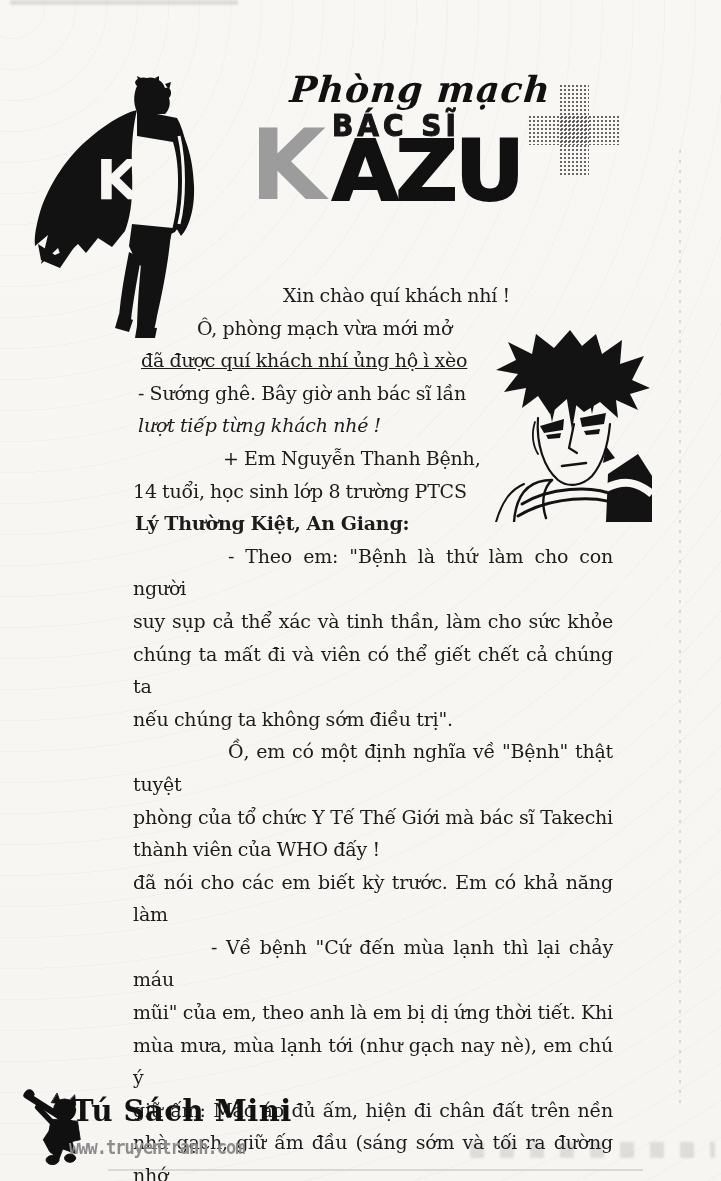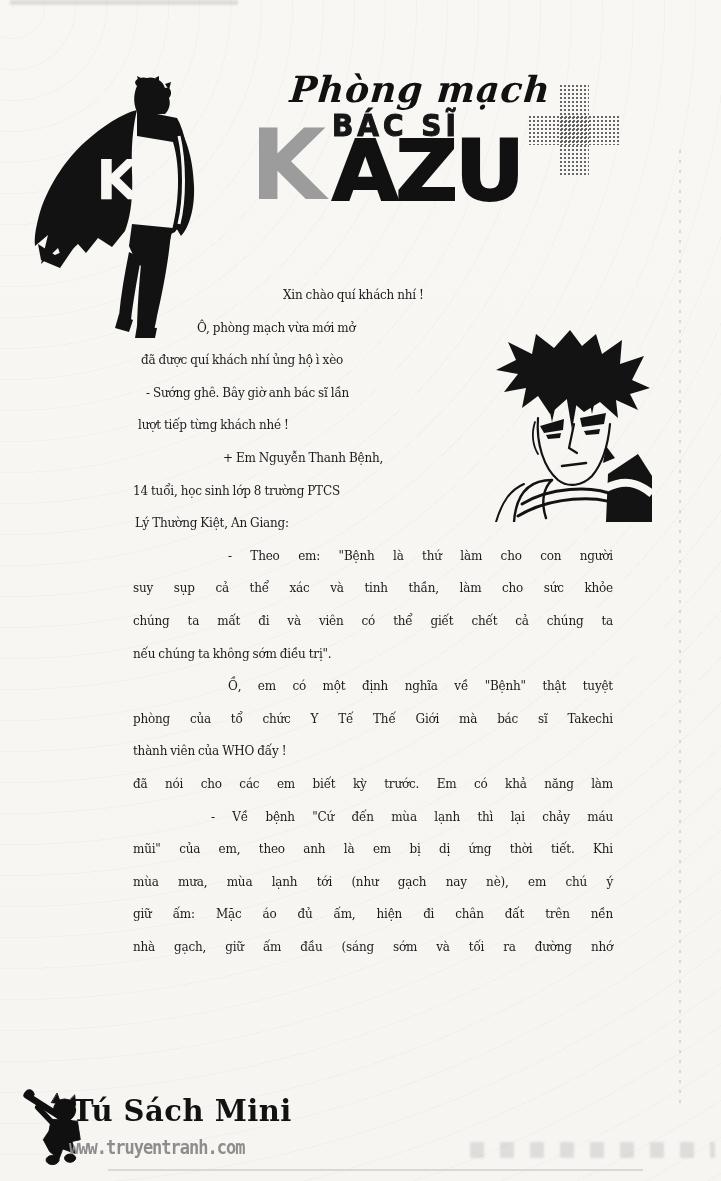--- a/index.html
+++ b/index.html
@@ -35,21 +35,21 @@
     -webkit-text-stroke:2px #111;z-index:2;transform:scaleY(0.97);}
   .cross{left:528px;top:84px;width:92px;height:92px;}
   .cross div{position:absolute;
     background-image:radial-gradient(circle,#4d4d4d 0.9px, rgba(0,0,0,0) 1.35px);
     background-size:4px 4px;opacity:.85;}
   .cross .v{left:31px;top:0;width:30px;height:92px;}
   .cross .h{left:0;top:31px;width:92px;height:30px;}
   .portrait-svg{left:488px;top:326px;width:164px;height:196px;}
   
   .body-text{left:133px;top:279px;width:482px;}
-  .bline{font-size:12px;line-height:32.6px;width:480px;color:#1c1c1c;
+  .bline{font-size:19px;line-height:32.6px;width:480px;color:#1c1c1c;
     letter-spacing:-0.2px;word-spacing:-0.5px;}
   .bline.narrow{width:338px;}
   .bline.just{text-align:justify;text-align-last:justify;}
   .bline:not(.just){white-space:nowrap;}
   
   .mascot-svg{left:22px;top:1080px;width:74px;height:86px;}
   .brand{left:72px;top:1096px;font-family:"DejaVu Serif","Liberation Serif",serif;
     font-weight:bold;font-size:29px;line-height:1.1;color:#121212;letter-spacing:0.5px;}
   .url{left:69px;top:1138px;font-family:"DejaVu Sans Mono","Liberation Mono",monospace;
     font-weight:bold;font-size:17px;line-height:1.1;color:#8d8d8d;letter-spacing:-1px;
@@ -116,26 +116,26 @@
       <path d="M34,178 C60,162 104,158 128,170" stroke-width="3"></path>
       <path d="M30,190 C60,172 110,166 138,182" stroke-width="3"></path>
       <path d="M8,196 C14,176 22,164 36,158" stroke-width="2"></path>
     </g>
     <path d="M118,162 C136,153 150,156 164,168" stroke="#f8f7f4" stroke-width="8" fill="none"></path>
   </svg>
 
   <div class="abs body-text">
       <div class="bline narrow" style="text-indent: 150px;">Xin chào quí khách nhí !</div>
       <div class="bline narrow" style="text-indent: 64px;">Ô, phòng mạch vừa mới mở</div>
-      <div class="bline narrow" style="text-indent: 8px;">đã được quí khách nhí ủng hộ ì xèo</div>
-      <div class="bline narrow" style="text-indent: 5px; margin-left: 8px;">- Sướng ghê. Bây giờ anh bác sĩ lần</div>
-      <div class="bline narrow" style="text-indent: 5px;">lượt tiếp từng khách nhé !</div>
+      <div class="bline narrow" style="text-indent: 8px; text-decoration: underline;">đã được quí khách nhí ủng hộ ì xèo</div>
+      <div class="bline narrow" style="text-indent: 5px;">- Sướng ghê. Bây giờ anh bác sĩ lần</div>
+      <div class="bline narrow" style="text-indent: 5px; font-style: italic;">lượt tiếp từng khách nhé !</div>
       <div class="bline narrow" style="text-indent: 90px;">+ Em Nguyễn Thanh Bệnh,</div>
       <div class="bline narrow">14 tuổi, học sinh lớp 8 trường PTCS</div>
-      <div class="bline narrow" style="text-indent: 2px;">Lý Thường Kiệt, An Giang:</div>
+      <div class="bline narrow" style="text-indent: 2px; font-weight: bold;">Lý Thường Kiệt, An Giang:</div>
       <div class="bline just" style="text-indent: 95px;">- Theo em: "Bệnh là thứ làm cho con người</div>
       <div class="bline just">suy sụp cả thể xác và tinh thần, làm cho sức khỏe</div>
       <div class="bline just">chúng ta mất đi và viên có thể giết chết cả chúng ta</div>
       <div class="bline">nếu chúng ta không sớm điều trị".</div>
       <div class="bline just" style="text-indent: 95px;">Ồ, em có một định nghĩa về "Bệnh" thật tuyệt</div>
       <div class="bline just">phòng của tổ chức Y Tế Thế Giới mà bác sĩ Takechi</div>
       <div class="bline">thành viên của WHO đấy !</div>
       <div class="bline just">đã nói cho các em biết kỳ trước. Em có khả năng làm</div>
       <div class="bline just" style="text-indent: 78px;">- Về bệnh "Cứ đến mùa lạnh thì lại chảy máu</div>
       <div class="bline just">mũi" của em, theo anh là em bị dị ứng thời tiết. Khi</div>

